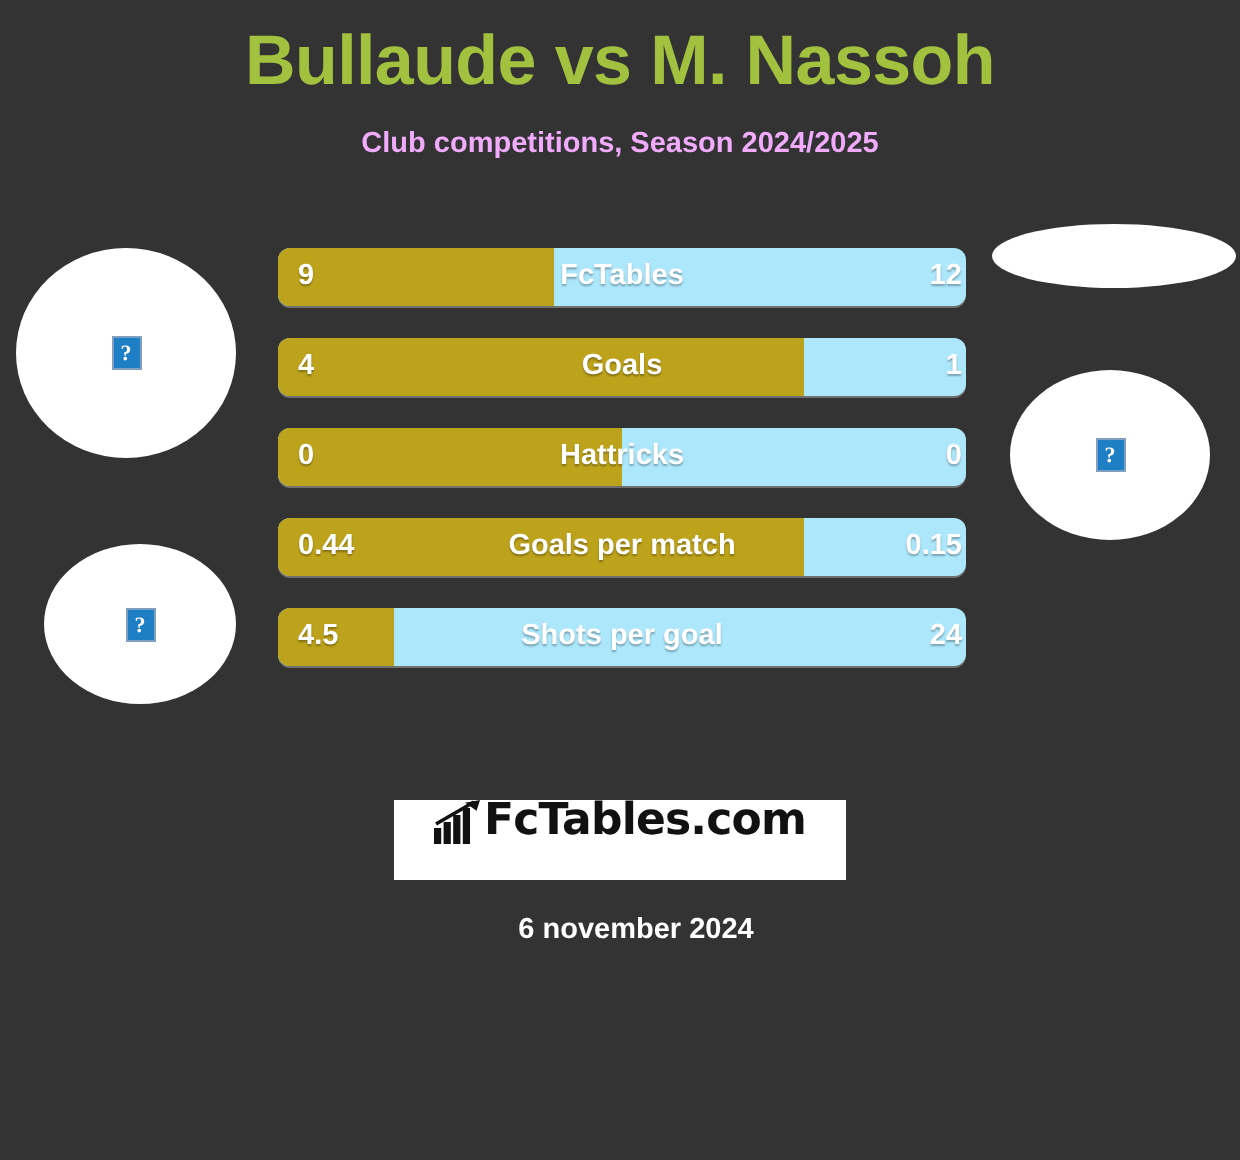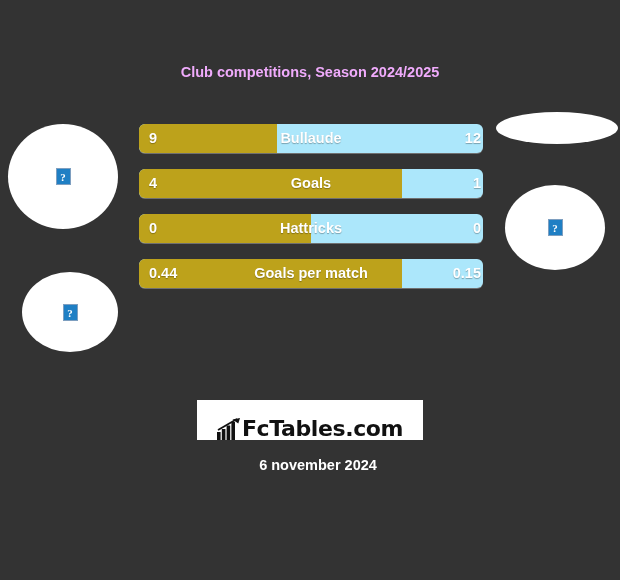--- a/index.html
+++ b/index.html
@@ -122,21 +122,21 @@
 
   
   .logo-box {
     position: absolute;
     left: 197px;
     top: 400px;
     width: 226px;
     height: 40px;
     background: #ffffff;
     display: flex;
-    align-items: flex-end;
+    align-items: flex-start;
     justify-content: center;
     gap: 1px;
   }
   .logo-glyph {
     display: block;
     width: 24px;
     height: 22px;
   }
   .logo-text {
     color: #111111;
@@ -157,39 +157,40 @@
     font-size: 14.5px;
     font-weight: bold;
     line-height: 20px;
   }
 </style>
 </head>
 <body>
 
 <div id="stage">
 
+  <div class="title">Bullaude vs M. Nassoh</div>
   <div class="subtitle">Club competitions, Season 2024/2025</div>
 
   <div class="ph ph-left-top">
     <div class="ph-icon">?</div>
   </div>
   <div class="ph ph-left-bot">
     <div class="ph-icon">?</div>
   </div>
   <div class="ph ph-right-top"></div>
   <div class="ph ph-right-bot">
     <div class="ph-icon">?</div>
   </div>
 
   <div class="bars">
 
     <div class="bar-row">
       <div class="bar-fill" style="width: 40%;"></div>
       <div class="bar-left-val">9</div>
-      <div class="bar-label">Bullaude</div>
+      <div class="bar-label">FcTables</div>
       <div class="bar-right-val">12</div>
     </div>
 
     <div class="bar-row">
       <div class="bar-fill" style="width: 76.5%;"></div>
       <div class="bar-left-val">4</div>
       <div class="bar-label">Goals</div>
       <div class="bar-right-val">1</div>
     </div>
 
@@ -200,20 +201,26 @@
       <div class="bar-right-val">0</div>
     </div>
 
     <div class="bar-row">
       <div class="bar-fill" style="width: 76.5%;"></div>
       <div class="bar-left-val">0.44</div>
       <div class="bar-label">Goals per match</div>
       <div class="bar-right-val">0.15</div>
     </div>
 
+    <div class="bar-row">
+      <div class="bar-fill" style="width: 17%;"></div>
+      <div class="bar-left-val">4.5</div>
+      <div class="bar-label">Shots per goal</div>
+      <div class="bar-right-val">24</div>
+    </div>
 
 
   </div>
 
   <div class="logo-box">
     <svg class="logo-glyph" viewBox="0 0 24 22">
       <rect x="0" y="14" width="3.6" height="8" fill="#111111"></rect>
       <rect x="4.8" y="11" width="3.6" height="11" fill="#111111"></rect>
       <rect x="9.6" y="7.5" width="3.6" height="14.5" fill="#111111"></rect>
       <rect x="14.4" y="4" width="3.6" height="18" fill="#111111"></rect>

